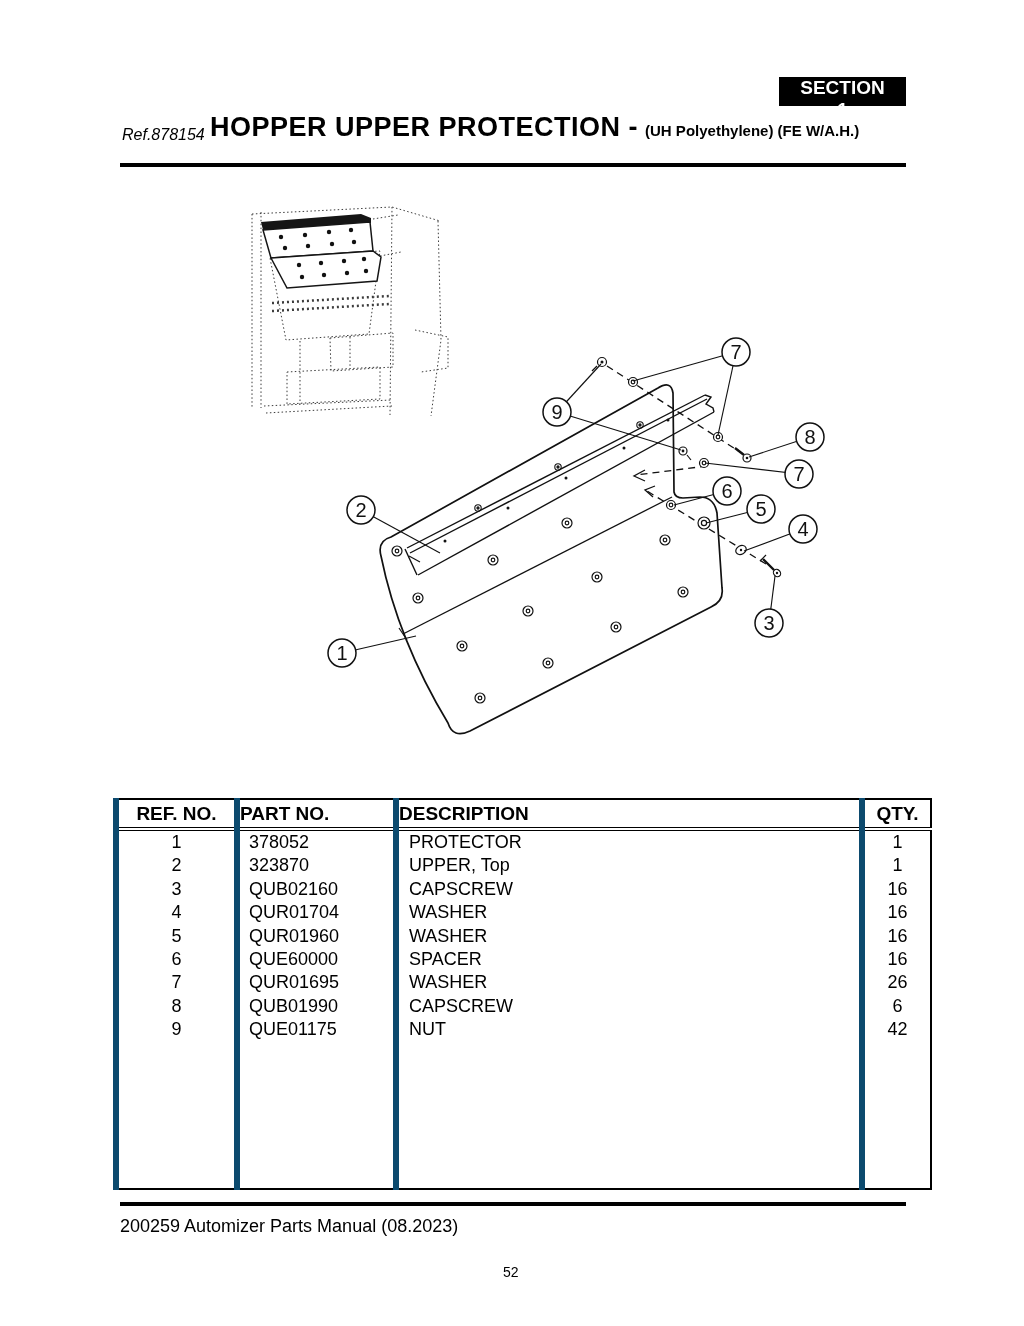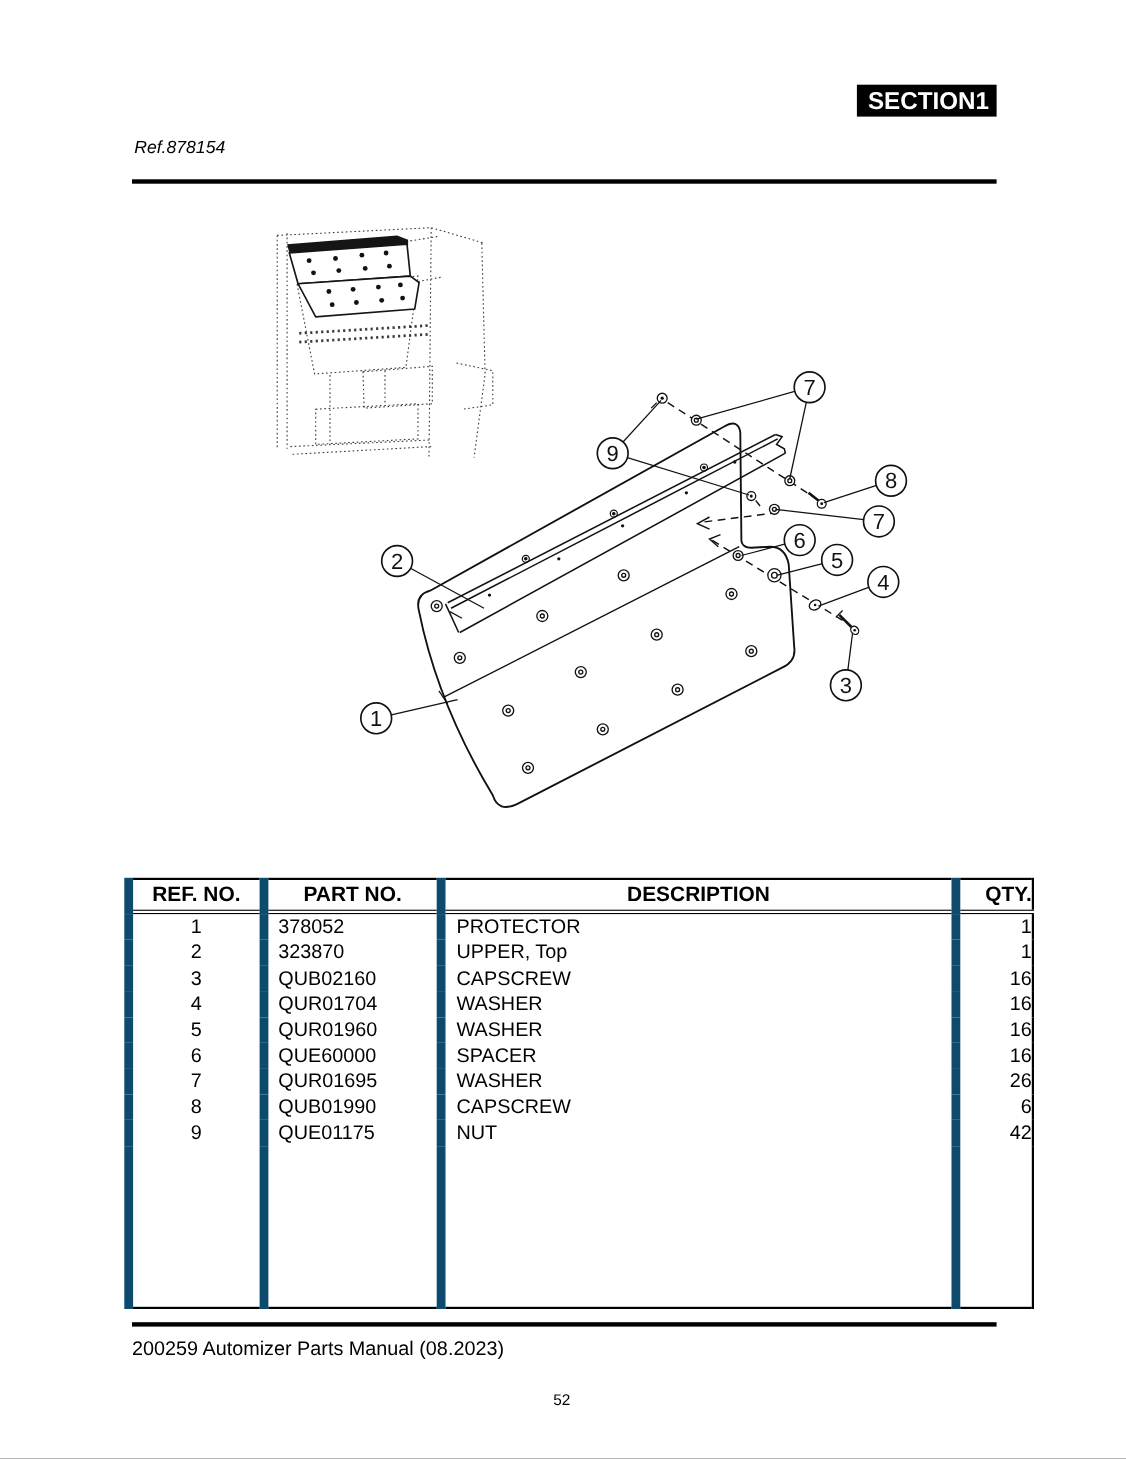--- a/index.html
+++ b/index.html
@@ -5,68 +5,71 @@
   html,body{margin:0;padding:0;background:#888;}
   .page{
     position:relative;width:1024px;height:1326px;background:#ffffff;
     margin:0 auto;font-family:"Liberation Sans",sans-serif;color:#000;overflow:hidden;
   }
   .abs{position:absolute;}
   
   .section-badge{
     left:779px;top:77px;width:127px;height:29px;background:#000;color:#fff;
     display:flex;align-items:center;justify-content:space-between;
-    padding:0 10px;box-sizing:border-box;font-weight:bold;font-size:22px;
+    padding:0 10px;box-sizing:border-box;font-weight:bold;font-size:19px;flex-direction:column;
   }
   .ref-label{left:122px;top:126px;font-size:16px;font-style:italic;}
   .title-row{left:210px;top:112px;white-space:nowrap;}
   .title-main{font-size:27px;font-weight:bold;letter-spacing:.5px;}
   .title-sub{font-size:15px;font-weight:bold;margin-left:7px;}
   .rule{background:#000;height:4px;left:120px;width:786px;}
   .title-rule{top:163px;}
   .footer-rule{top:1202px;}
   
   svg.diagram{left:0;top:0;}
   
   table.parts{
     left:113px;top:798px;width:793px;height:392px;
     border-collapse:collapse;table-layout:fixed;
     font-size:18px;
   }
   table.parts{position:absolute;}
   table.parts th,table.parts td{
-    border-left:8px solid #0c4a6e;border-right:2px solid #000;
+    border-left:6px solid #0c4a6e;border-right:2px solid #000;
     padding:0;vertical-align:top;overflow:hidden;white-space:nowrap;
   }
   table.parts{border:2px solid #000;}
   table.parts th{
     font-size:19px;font-weight:bold;height:27px;vertical-align:middle;
     border-bottom:4px double #000;
   }
   table.parts td{height:23px;line-height:23.4px;}
   .col-ref{width:115px;text-align:center;}
   .col-part{width:153px;text-align:left;padding-left:9px !important;}
   .col-desc{width:460px;text-align:left;padding-left:10px !important;}
-  .col-qty{width:65px;text-align:right;}
-  th.col-part,th.col-desc{text-align:center;padding-left:0 !important;}
+  .col-qty{width:65px;text-align:center;}
+  th.col-part,th.col-desc{padding-left:0 !important;}
   tr.filler td{height:auto;}
   
   .footer-left{left:120px;top:1216px;font-size:18px;}
   .footer-page{left:503px;top:1264px;font-size:14px;}
 </style>
 </head>
 <body>
 
 <div class="page">
 
   <div class="abs section-badge">
     <span>SECTION</span>
     <span>1</span>
   </div>
   <div class="abs ref-label">Ref.878154</div>
+  <div class="abs title-row">
+    <span class="title-main">HOPPER UPPER PROTECTION -</span><span class="title-sub">(UH Polyethylene)  (FE W/A.H.)</span>
+  </div>
   <div class="abs rule title-rule"></div>
 
   <svg class="abs diagram" width="1024" height="795" viewBox="0 0 1024 795" fill="none">
 
     <g stroke="#3c3c3c" stroke-width="1" stroke-dasharray="1.5 2.4" fill="none">
       <path d="M252,214 L252,408"></path>
       <path d="M261,212 L261,408"></path>
       <path d="M252,214 L392,207 L440,221"></path>
       <path d="M392,207 L390,415"></path>
       <path d="M438,221 L441,340 L431,416"></path>

